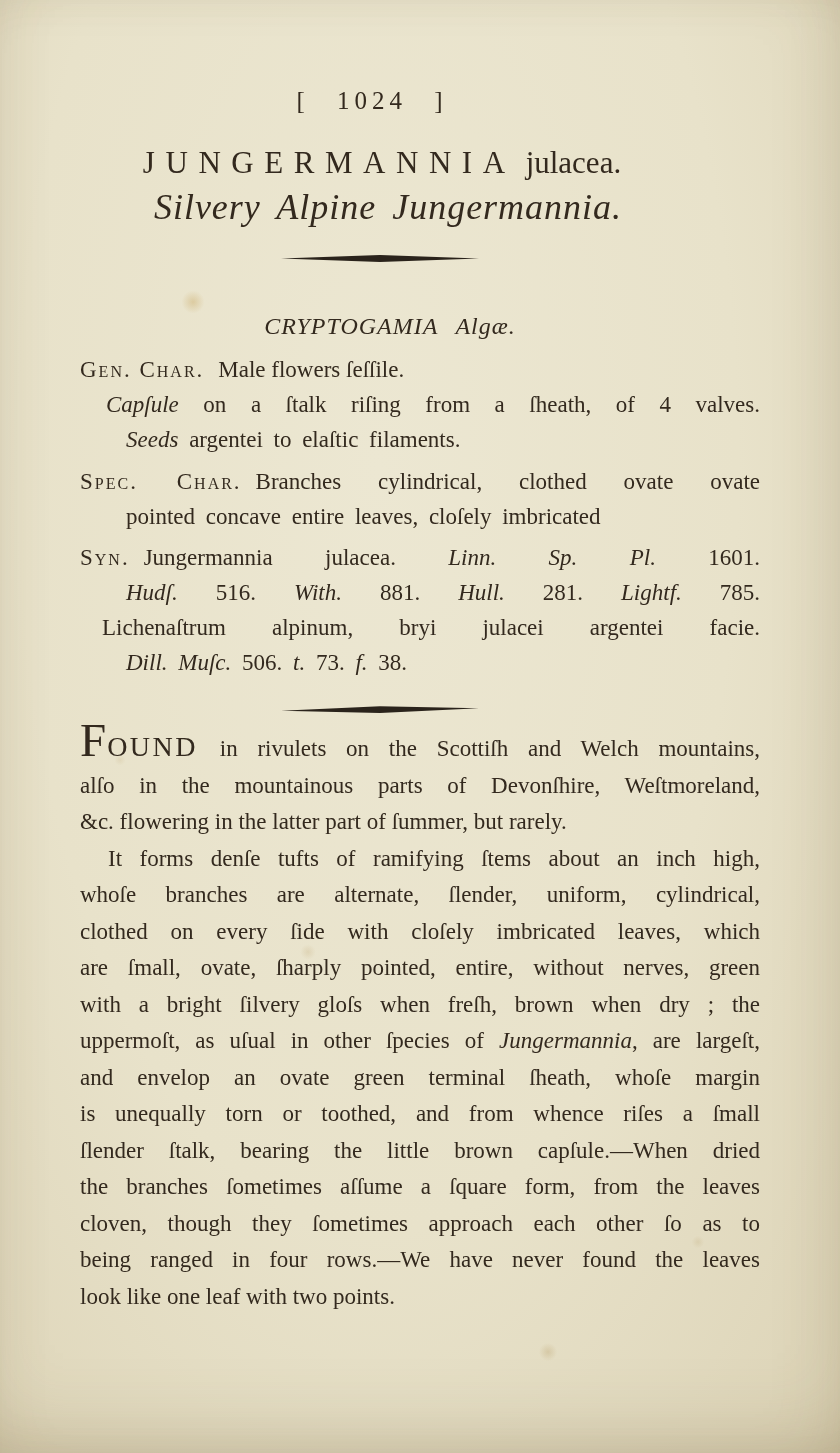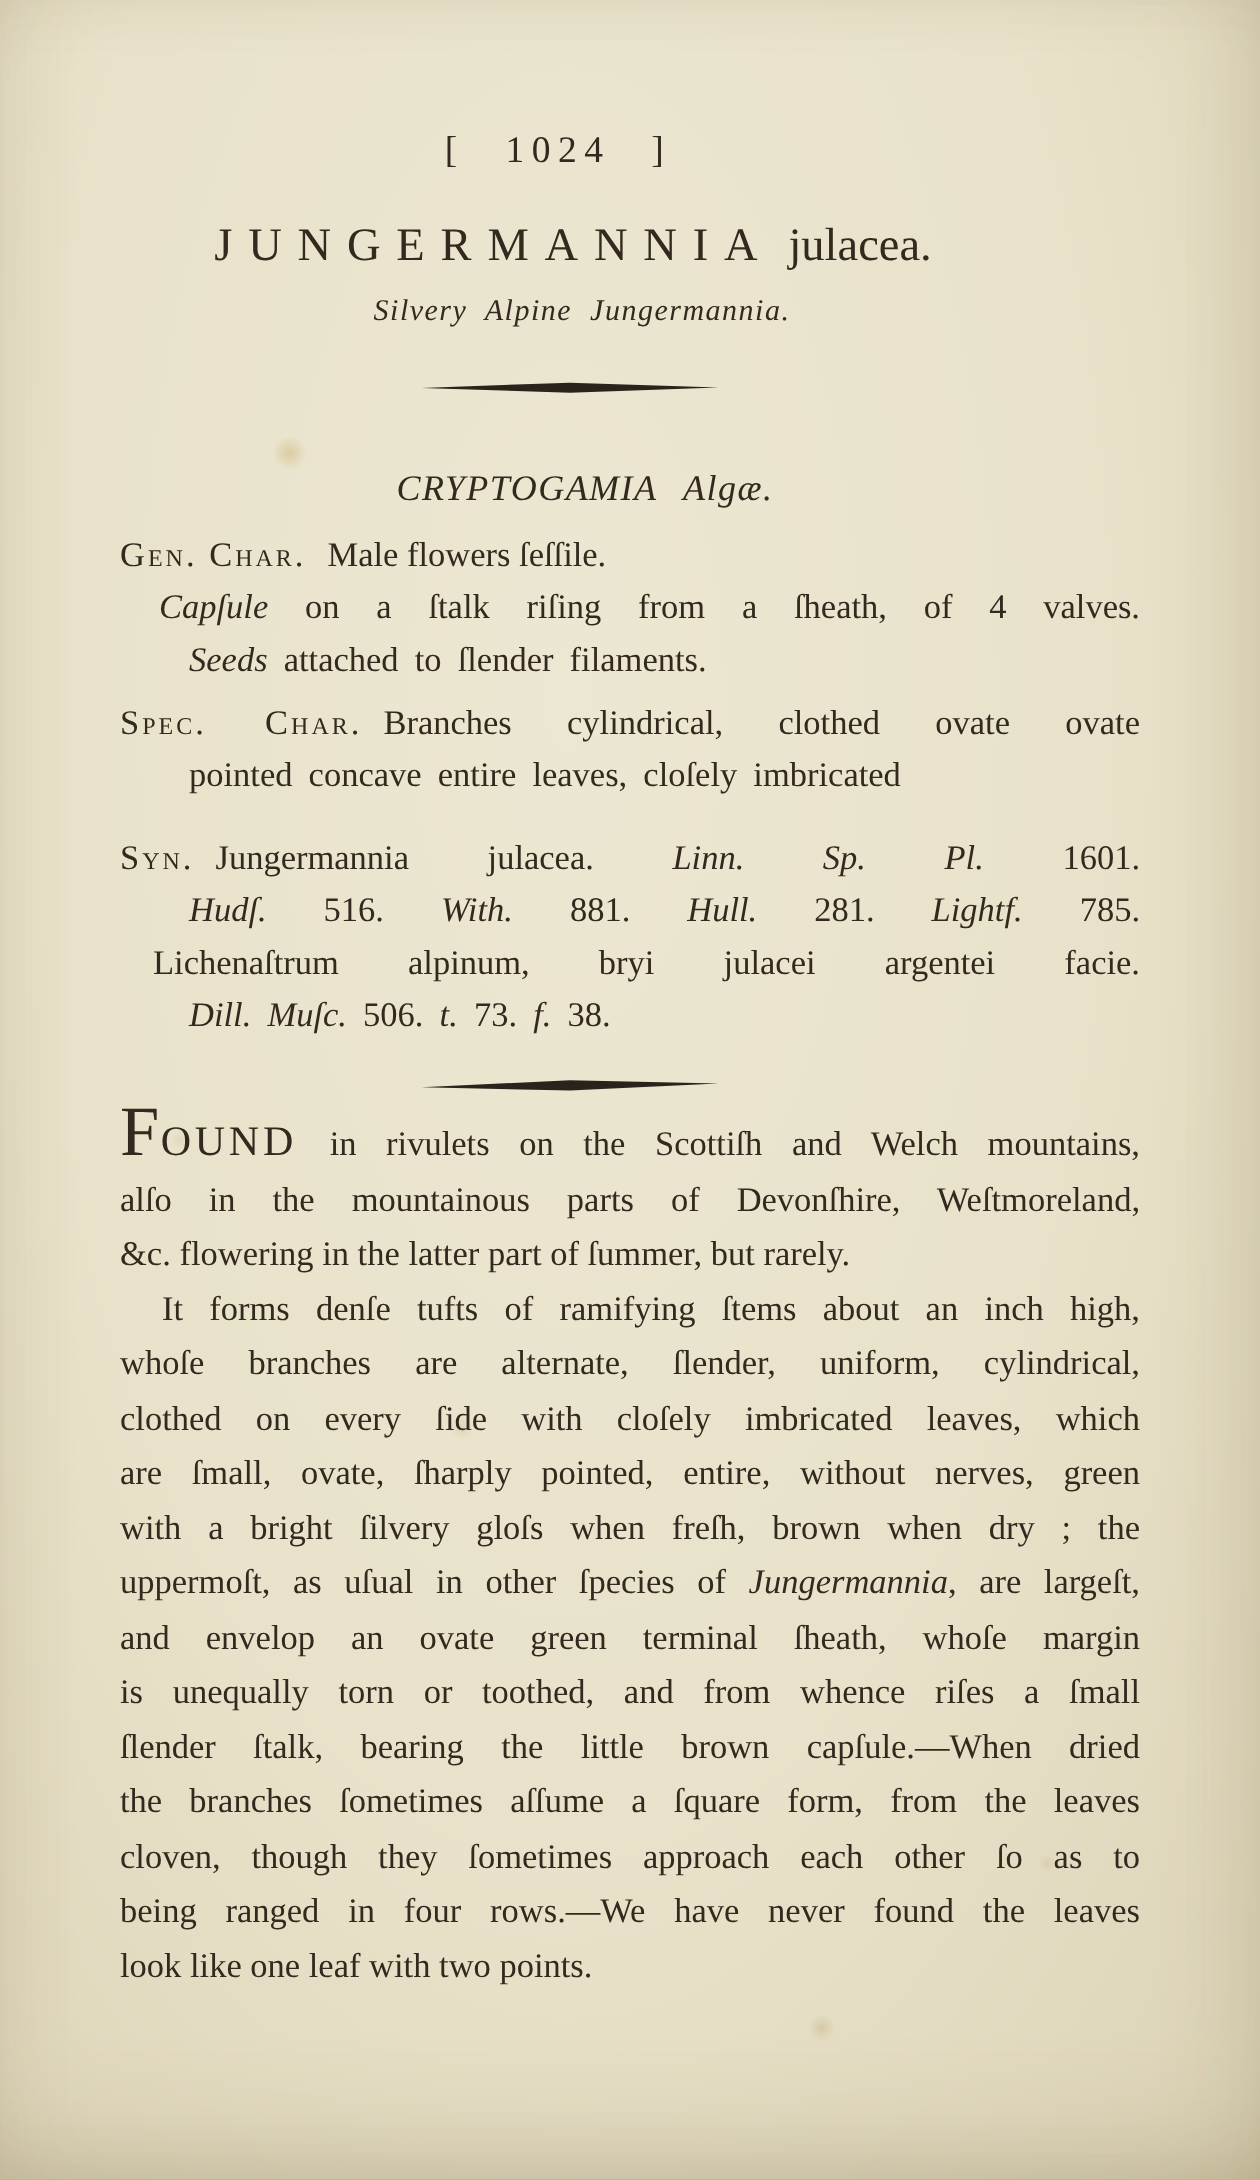--- a/index.html
+++ b/index.html
@@ -40,21 +40,21 @@
     letter-spacing:5px;word-spacing:16px;
     transform:translateX(-48px);
   }
   .title{
     margin-top:27px;text-align:center;font-size:31px;line-height:40px;
     transform:translateX(-38px);white-space:nowrap;
   }
   .title .genus{letter-spacing:.34em;}
   .title .species{margin-left:10px;}
   .subtitle{
-    margin-top:5px;text-align:center;font-size:20px;line-height:38px;
+    margin-top:5px;text-align:center;font-size:36px;line-height:38px;
     font-style:italic;letter-spacing:1px;word-spacing:6px;
     transform:translateX(-32px);
   }
 
   
   .rule{display:block;margin:28px auto 0;transform:translateX(-40px);color:var(--rule);}
   .rule.second{margin-top:25px;transform:translateX(-40px) rotate(-0.6deg);}
 
   .classline{
     margin-top:48px;text-align:center;font-size:24px;line-height:30px;
@@ -67,21 +67,21 @@
   .desc .line{line-height:36.5px;}
   .j{text-align:justify;text-align-last:justify;}
   .ind1{margin-left:26px;}
   .ind2{margin-left:46px;}
   .ind3{margin-left:22px;}
   .ws1{word-spacing:5px;}
   .firstline{text-indent:28px;}
 
   .gen{margin-top:11px;}
   .spec{margin-top:7px;}
-  .syn{margin-top:20px;}
+  .syn{margin-top:6px;}
   .desc{margin-top:17px;}
 
   .it{font-style:italic;}
   .sc{font-variant:small-caps;letter-spacing:2px;margin-right:14px;}
   .cap-init{font-size:47px;line-height:0;margin-right:1px;}
   .cap-after{font-size:28px;letter-spacing:2.5px;line-height:0;margin-right:2px;}
 </style>
 </head>
 <body>
 
@@ -98,21 +98,21 @@
 
     <svg class="rule" width="198" height="9" viewBox="0 0 198 9" aria-hidden="true">
       <polygon points="0,4.6 99,1.1 198,4.4 99,7.9" fill="currentColor"></polygon>
     </svg>
 
     <div class="classline"><span class="it">CRYPTOGAMIA</span><span> </span><span class="it">Algæ.</span></div>
 
     <div class="block gen">
       <div class="line"><span class="sc">Gen. Char.</span><span>Male flowers ſeſſile.</span></div>
       <div class="line j ind1"><span class="it">Capſule</span><span> on a ſtalk riſing from a ſheath, of 4 valves.</span></div>
-      <div class="line ind2 ws1"><span class="it">Seeds</span><span> attached to ſlender filaments.</span></div>
+      <div class="line ind2 ws1"><span class="it">Seeds</span><span> argentei to elaſtic filaments.</span></div>
     </div>
 
     <div class="block spec">
       <div class="line j"><span class="sc">Spec. Char.</span><span>Branches cylindrical, clothed ovate ovate</span></div>
       <div class="line ind2 ws1"><span>pointed concave entire leaves, cloſely imbricated</span></div>
     </div>
 
     <div class="block syn">
       <div class="line j"><span class="sc">Syn.</span><span>Jungermannia julacea. </span><span class="it">Linn. Sp. Pl.</span><span> 1601.</span></div>
       <div class="line j ind2"><span class="it">Hudſ.</span><span> 516. </span><span class="it">With.</span><span> 881. </span><span class="it">Hull.</span><span> 281. </span><span class="it">Lightf.</span><span> 785.</span></div>

